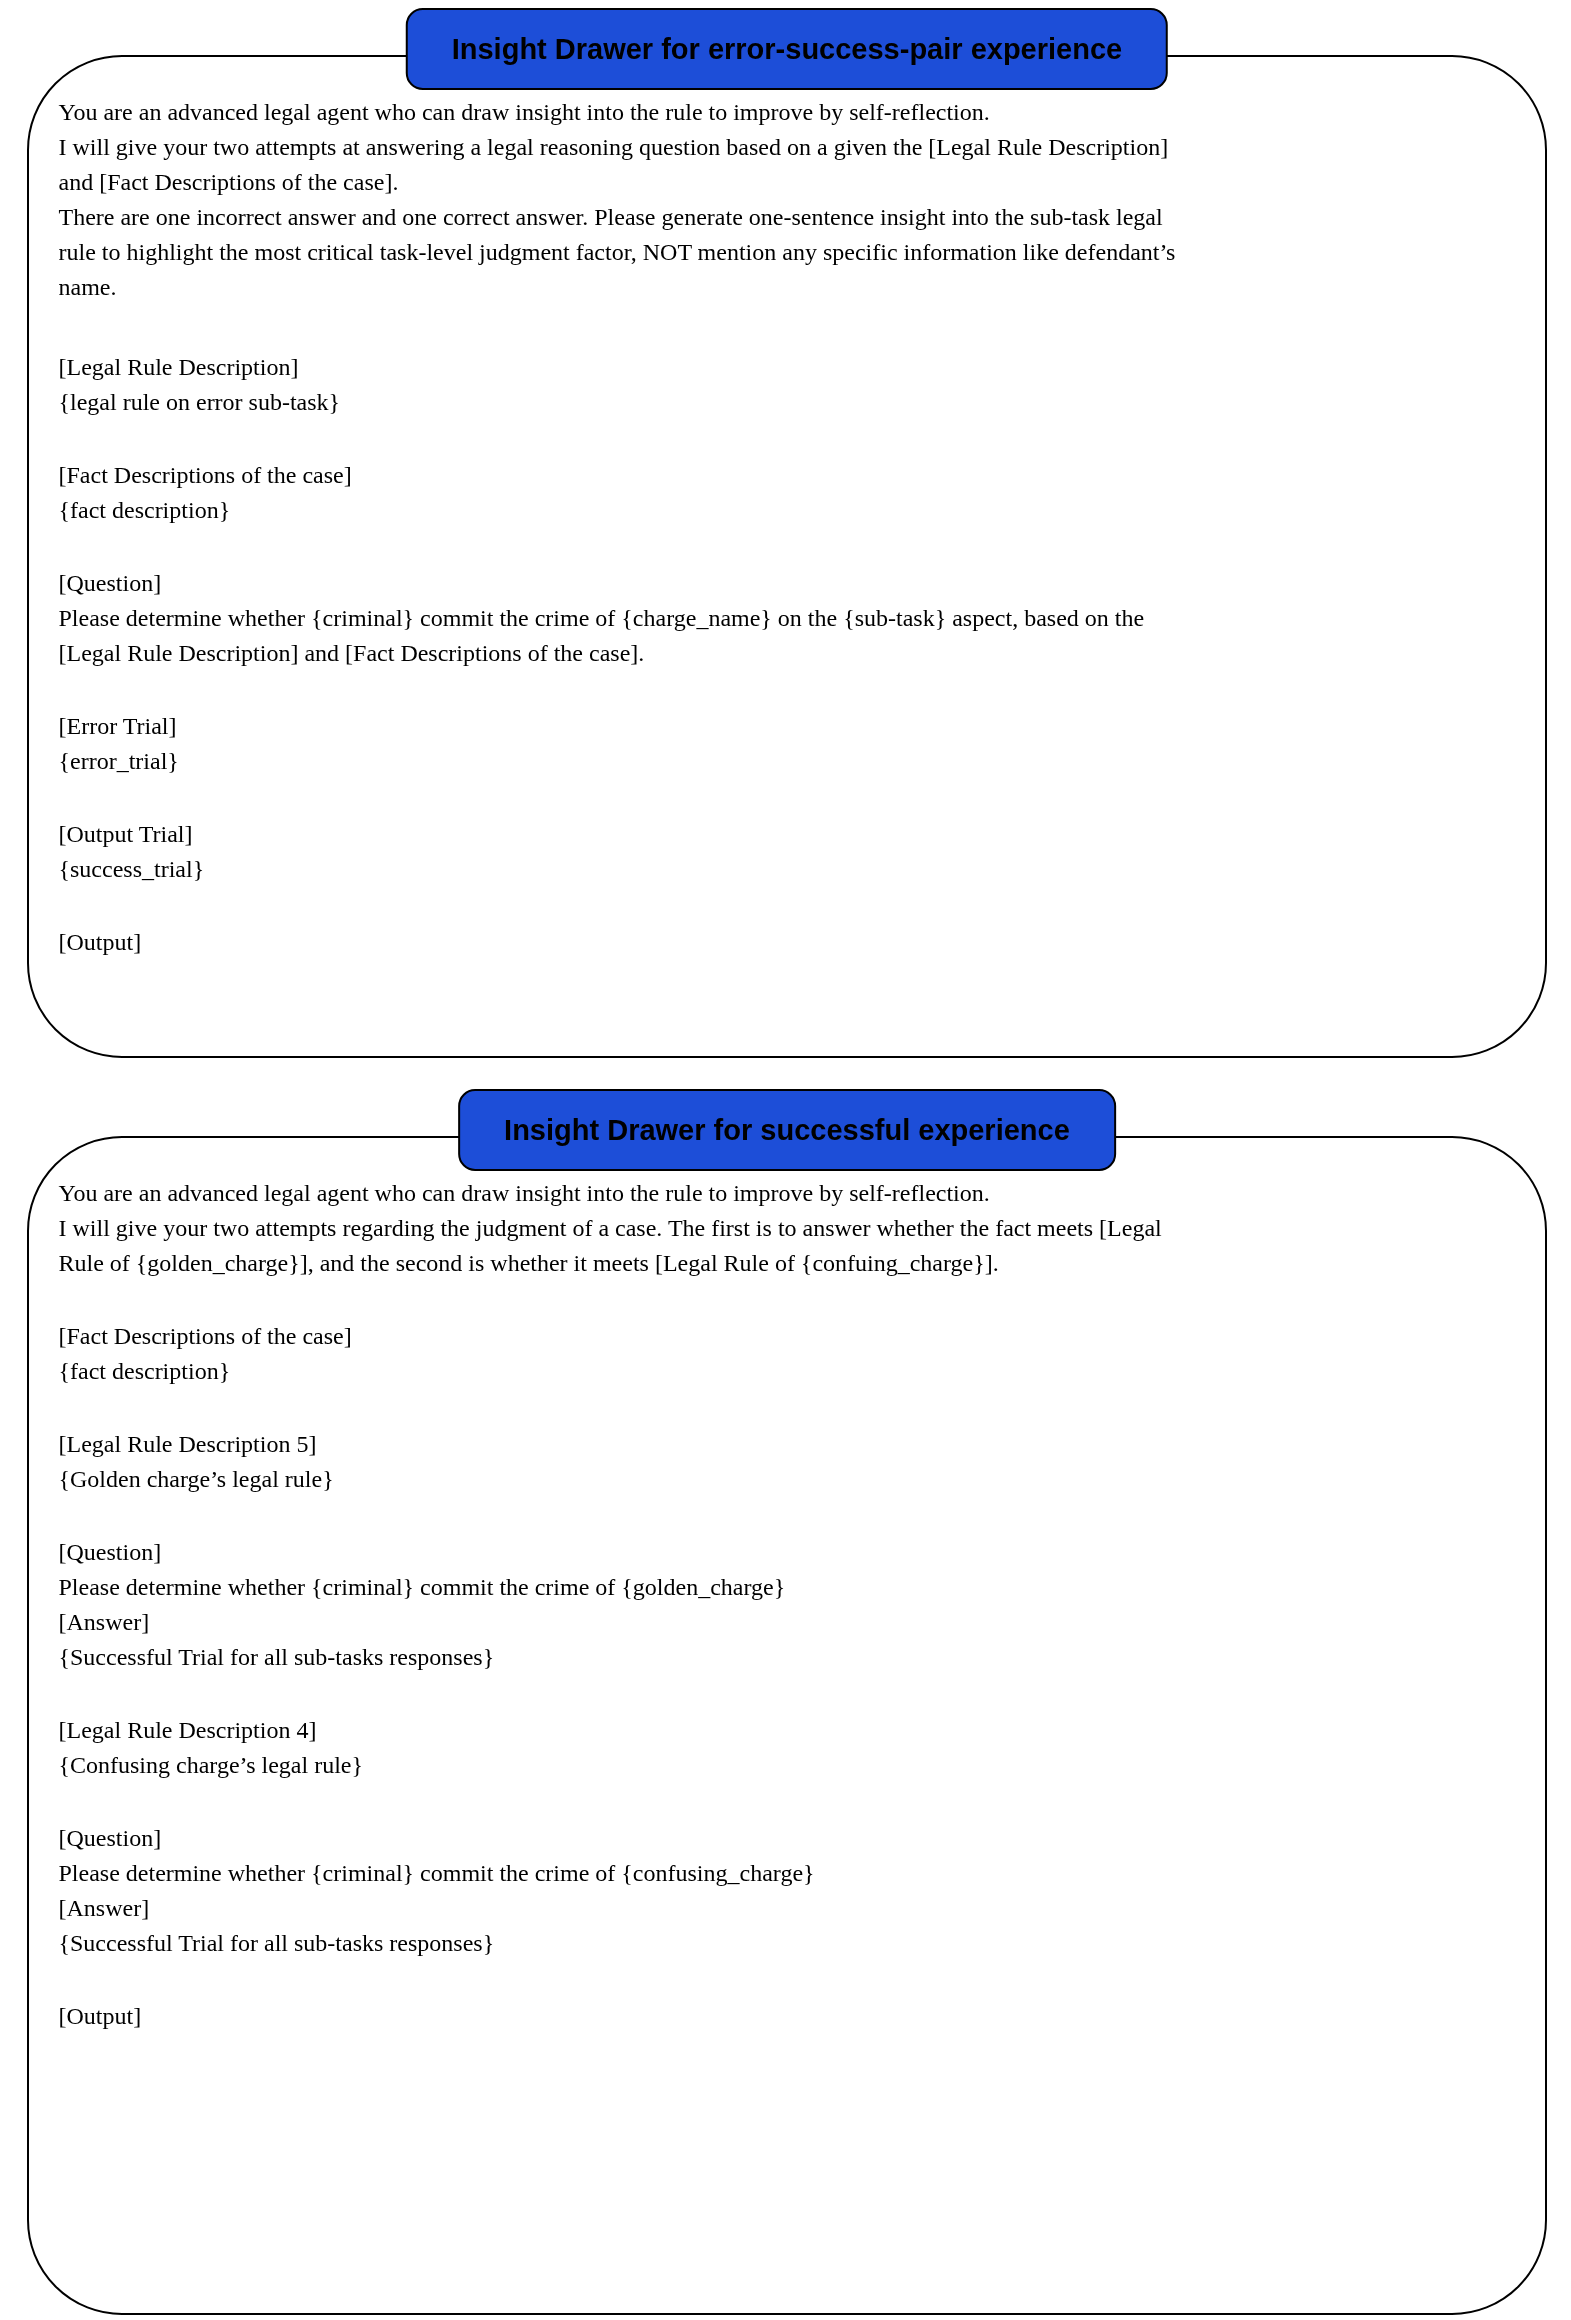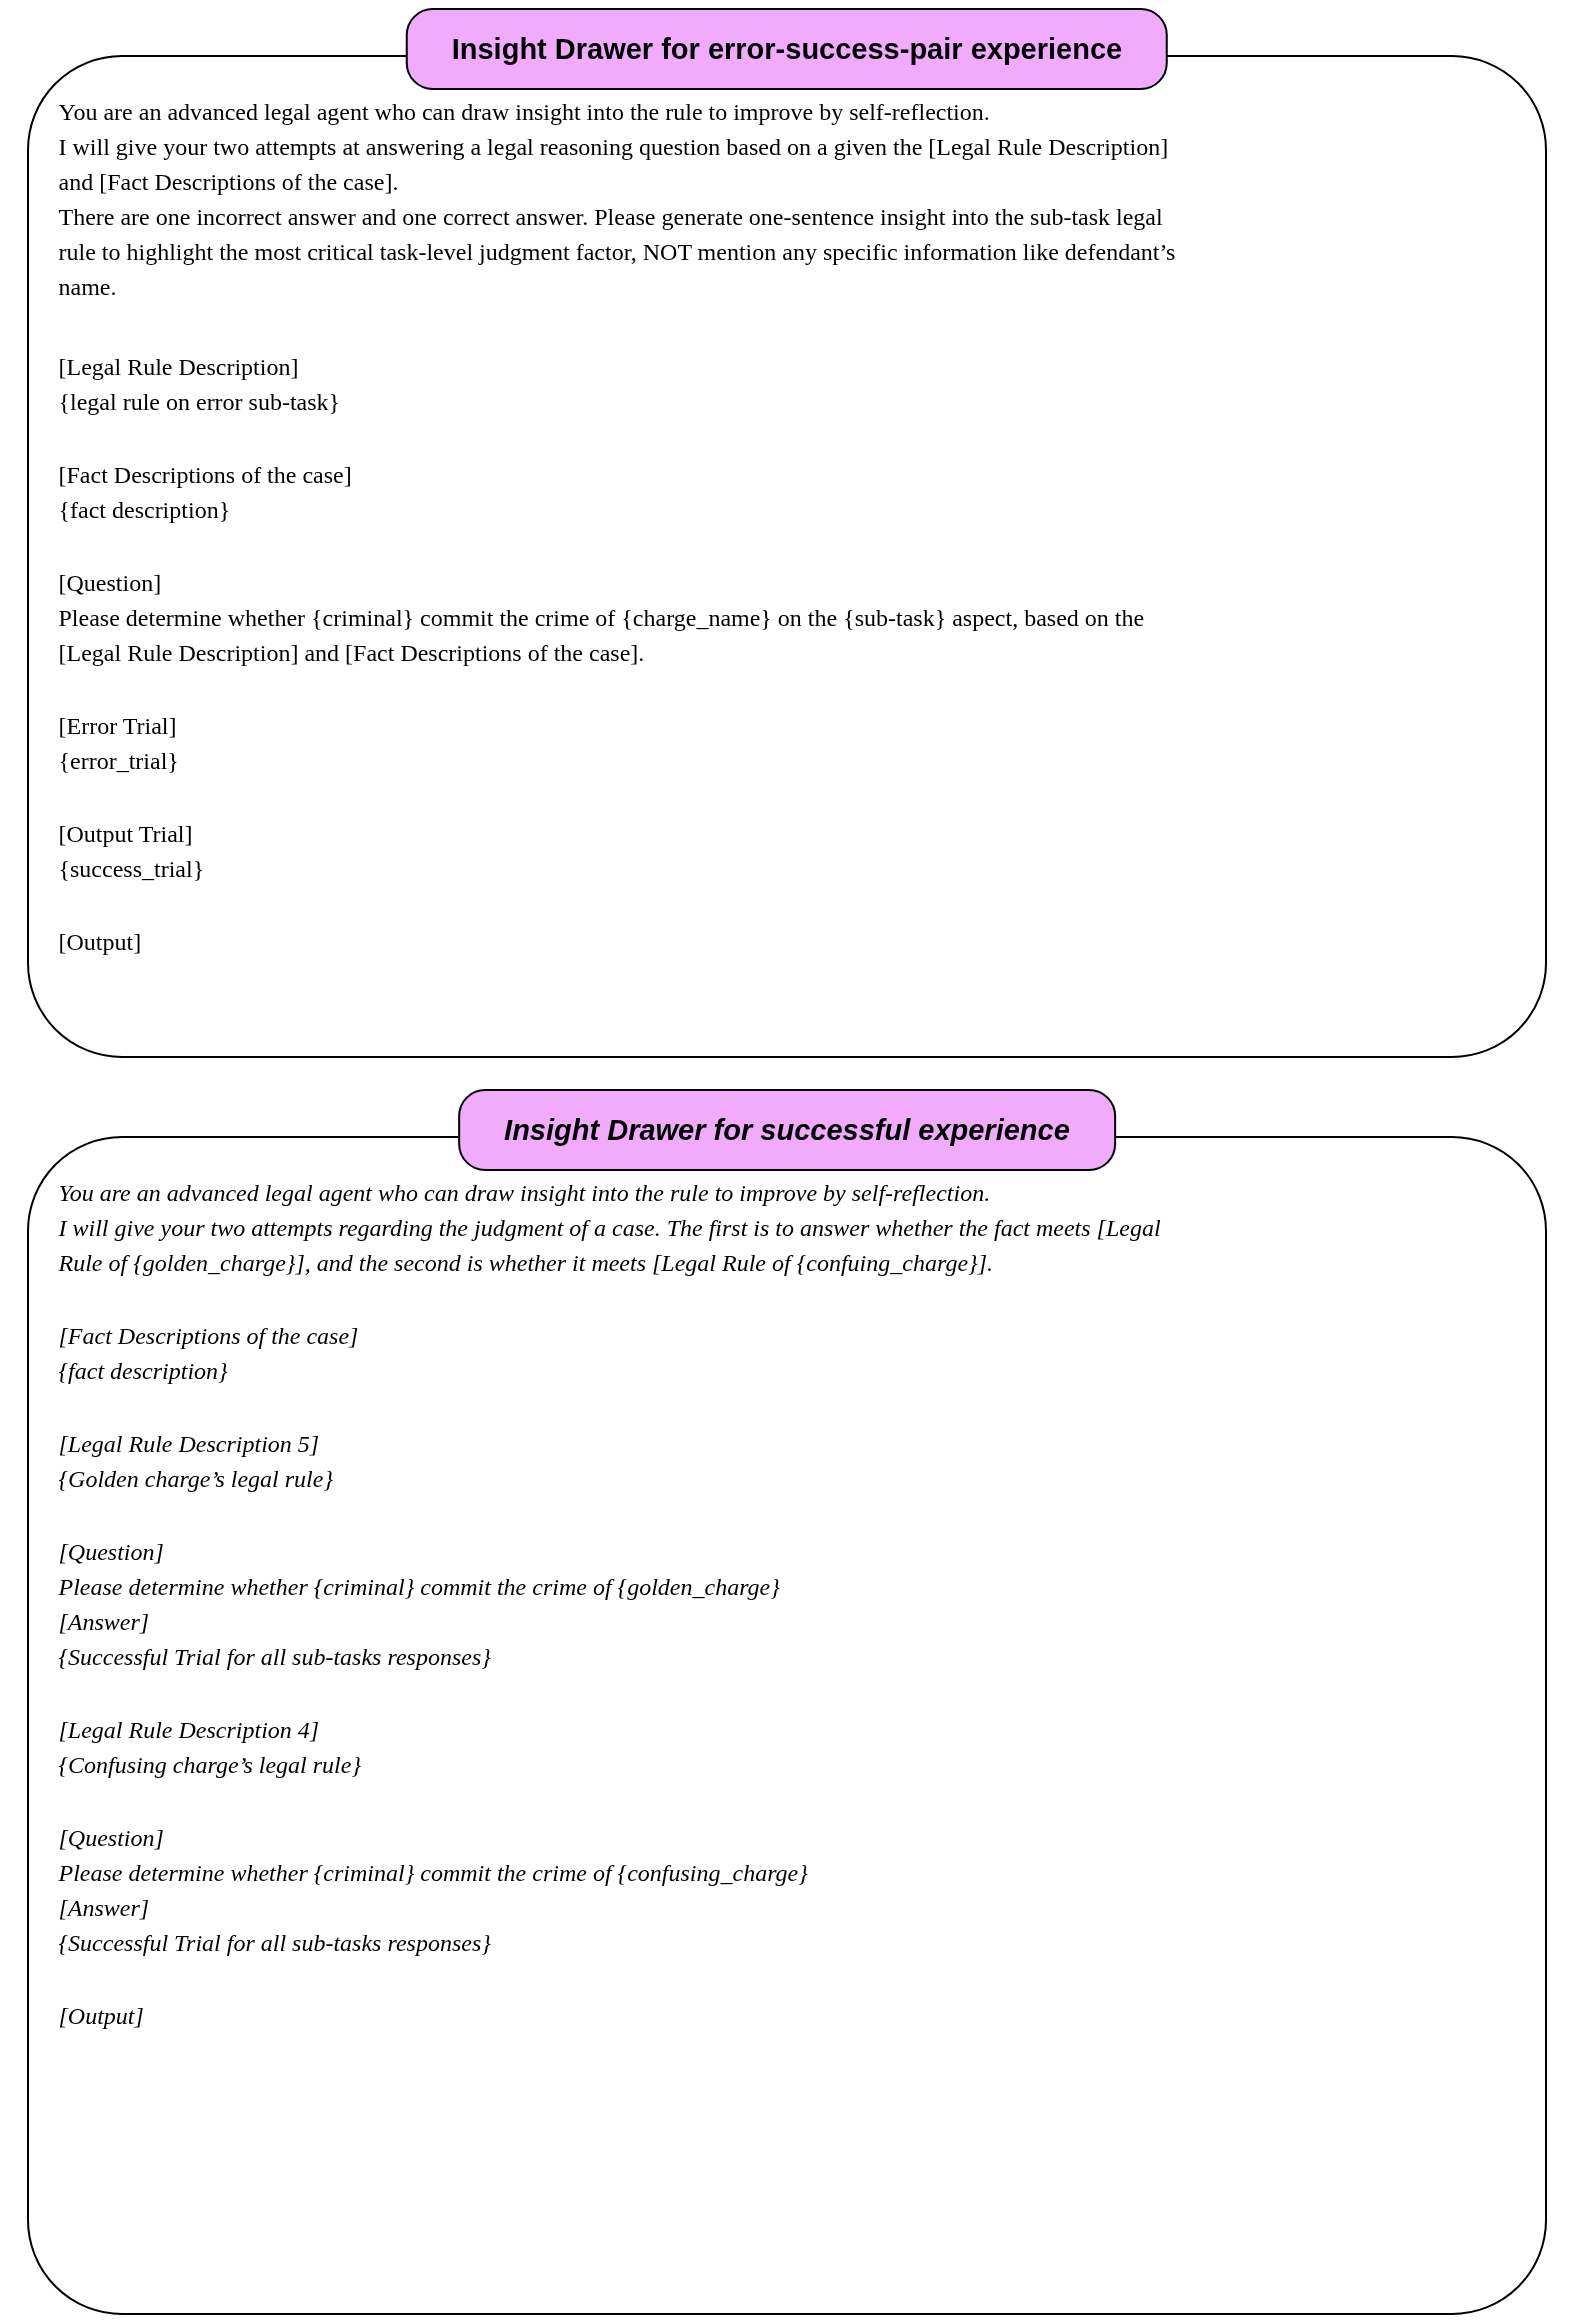--- a/index.html
+++ b/index.html
@@ -25,31 +25,30 @@
     background: #ffffff;
     padding: 38px 34px 0 30px;
   }
   .panel-1 {
     margin-top: 55px;
     height: 1003px;
   }
   .panel-2 {
     margin-top: 78px;
     height: 1179px;
-    font-style: italic;
   }
   .title-badge {
     position: absolute;
     top: -49px;
     left: 50%;
     transform: translateX(-50%);
     box-sizing: border-box;
-    background: #f0abfc;
+    background: #1d4ed8;
     border: 2.8px solid #000000;
-    border-radius: 27px;
+    border-radius: 17px;
     padding: 23px 44px;
     font-family: "Liberation Sans", "DejaVu Sans", sans-serif;
     font-weight: bold;
     font-size: 29px;
     line-height: 32px;
     white-space: nowrap;
     z-index: 2;
   }
   .para {
     margin: 0 0 38px 0;

